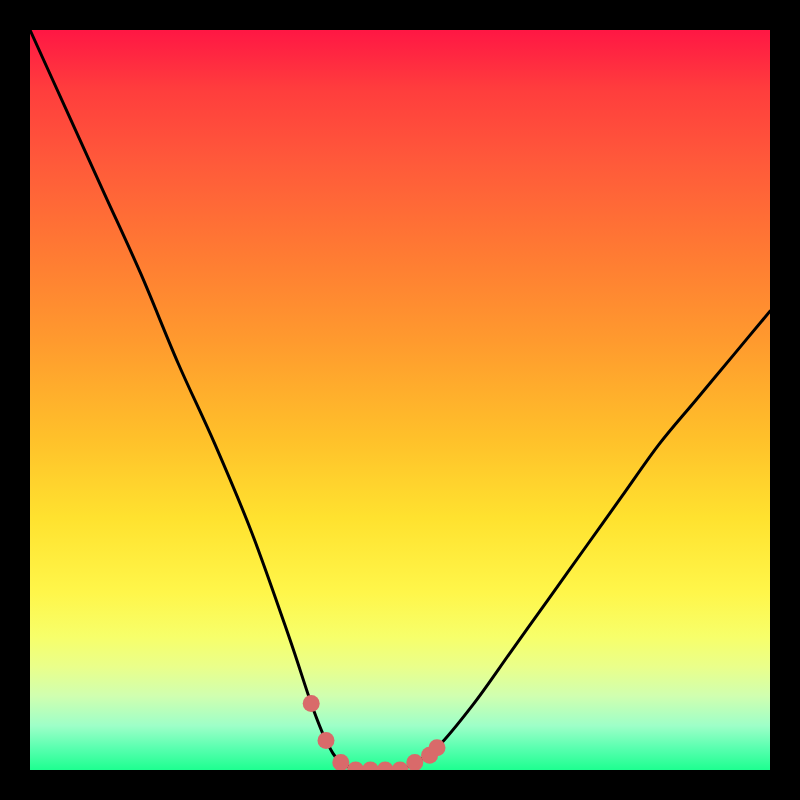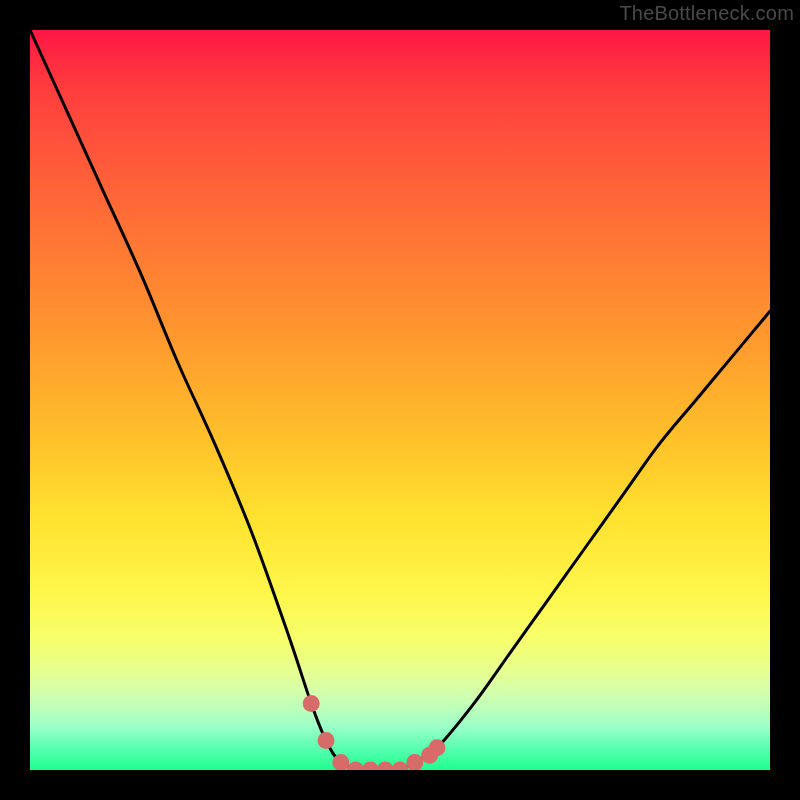--- a/index.html
+++ b/index.html
@@ -51,21 +51,20 @@
     font-size: 20px;
     color: #4a4a4a;
     letter-spacing: 0.2px;
     user-select: none;
   }
 </style>
 </head>
 <body>
 
 <div class="stage">
-  <div class="watermark">TheBottleneck.com</div>
   <div class="plot-area">
     <div class="gradient-bg"></div>
     <svg class="curve" viewBox="0 0 740 740" preserveAspectRatio="none">
       <path id="curve-path" fill="none" stroke="#000000" stroke-width="3" stroke-linecap="round" d="M 0 0 C 6.166666666666667 13.566666666666663 24.666666666666664 54.26666666666665 37 81.39999999999998 C 49.333333333333336 108.5333333333333 61.666666666666664 135.66666666666663 74 162.79999999999995 C 86.33333333333333 189.93333333333328 98.66666666666667 215.83333333333331 111 244.2 C 123.33333333333333 272.56666666666666 135.66666666666666 304.63333333333327 148 332.99999999999994 C 160.33333333333334 361.3666666666666 172.66666666666666 386.0333333333333 185 414.4 C 197.33333333333334 442.76666666666665 209.66666666666666 471.1333333333333 222 503.2 C 234.33333333333334 535.2666666666667 249.13333333333333 578.4333333333333 259 606.8 C 268.8666666666667 635.1666666666666 275.0333333333333 656.1333333333333 281.2 673.4 C 287.3666666666667 690.6666666666666 291.06666666666666 700.5333333333333 296 710.4 C 300.93333333333334 720.2666666666667 304.6333333333333 727.6666666666667 310.8 732.6 C 316.9666666666667 737.5333333333333 325.6 738.7666666666667 333 740 C 340.4 741.2333333333333 349.0333333333333 740 355.2 740 C 361.3666666666667 740 365.06666666666666 741.2333333333333 370 740 C 374.93333333333334 738.7666666666667 378.6333333333333 736.3000000000001 384.8 732.6 C 390.9666666666667 728.9 397.1333333333334 727.6666666666666 407.00000000000006 717.8 C 416.86666666666673 707.9333333333333 431.6666666666667 689.4333333333333 444 673.4 C 456.3333333333333 657.3666666666667 468.6666666666667 638.8666666666667 481 621.6 C 493.3333333333333 604.3333333333334 505.6666666666667 587.0666666666666 518 569.8 C 530.3333333333334 552.5333333333333 542.6666666666666 535.2666666666667 555 518 C 567.3333333333334 500.73333333333335 579.6666666666666 483.46666666666664 592 466.2 C 604.3333333333334 448.93333333333334 616.6666666666666 430.4333333333333 629 414.4 C 641.3333333333334 398.3666666666667 653.6666666666666 384.8 666 370 C 678.3333333333334 355.2 690.6666666666666 340.4 703 325.59999999999997 C 715.3333333333334 310.79999999999995 733.8333333333334 288.59999999999997 740 281.2"></path>
       <g id="marker-group">
           <circle cx="281.2" cy="673.4" r="8.5" fill="#d96a6a"></circle>
           <circle cx="296" cy="710.4" r="8.5" fill="#d96a6a"></circle>
           <circle cx="310.8" cy="732.6" r="8.5" fill="#d96a6a"></circle>
           <circle cx="325.6" cy="740" r="8.5" fill="#d96a6a"></circle>
           <circle cx="340.40000000000003" cy="740" r="8.5" fill="#d96a6a"></circle>

